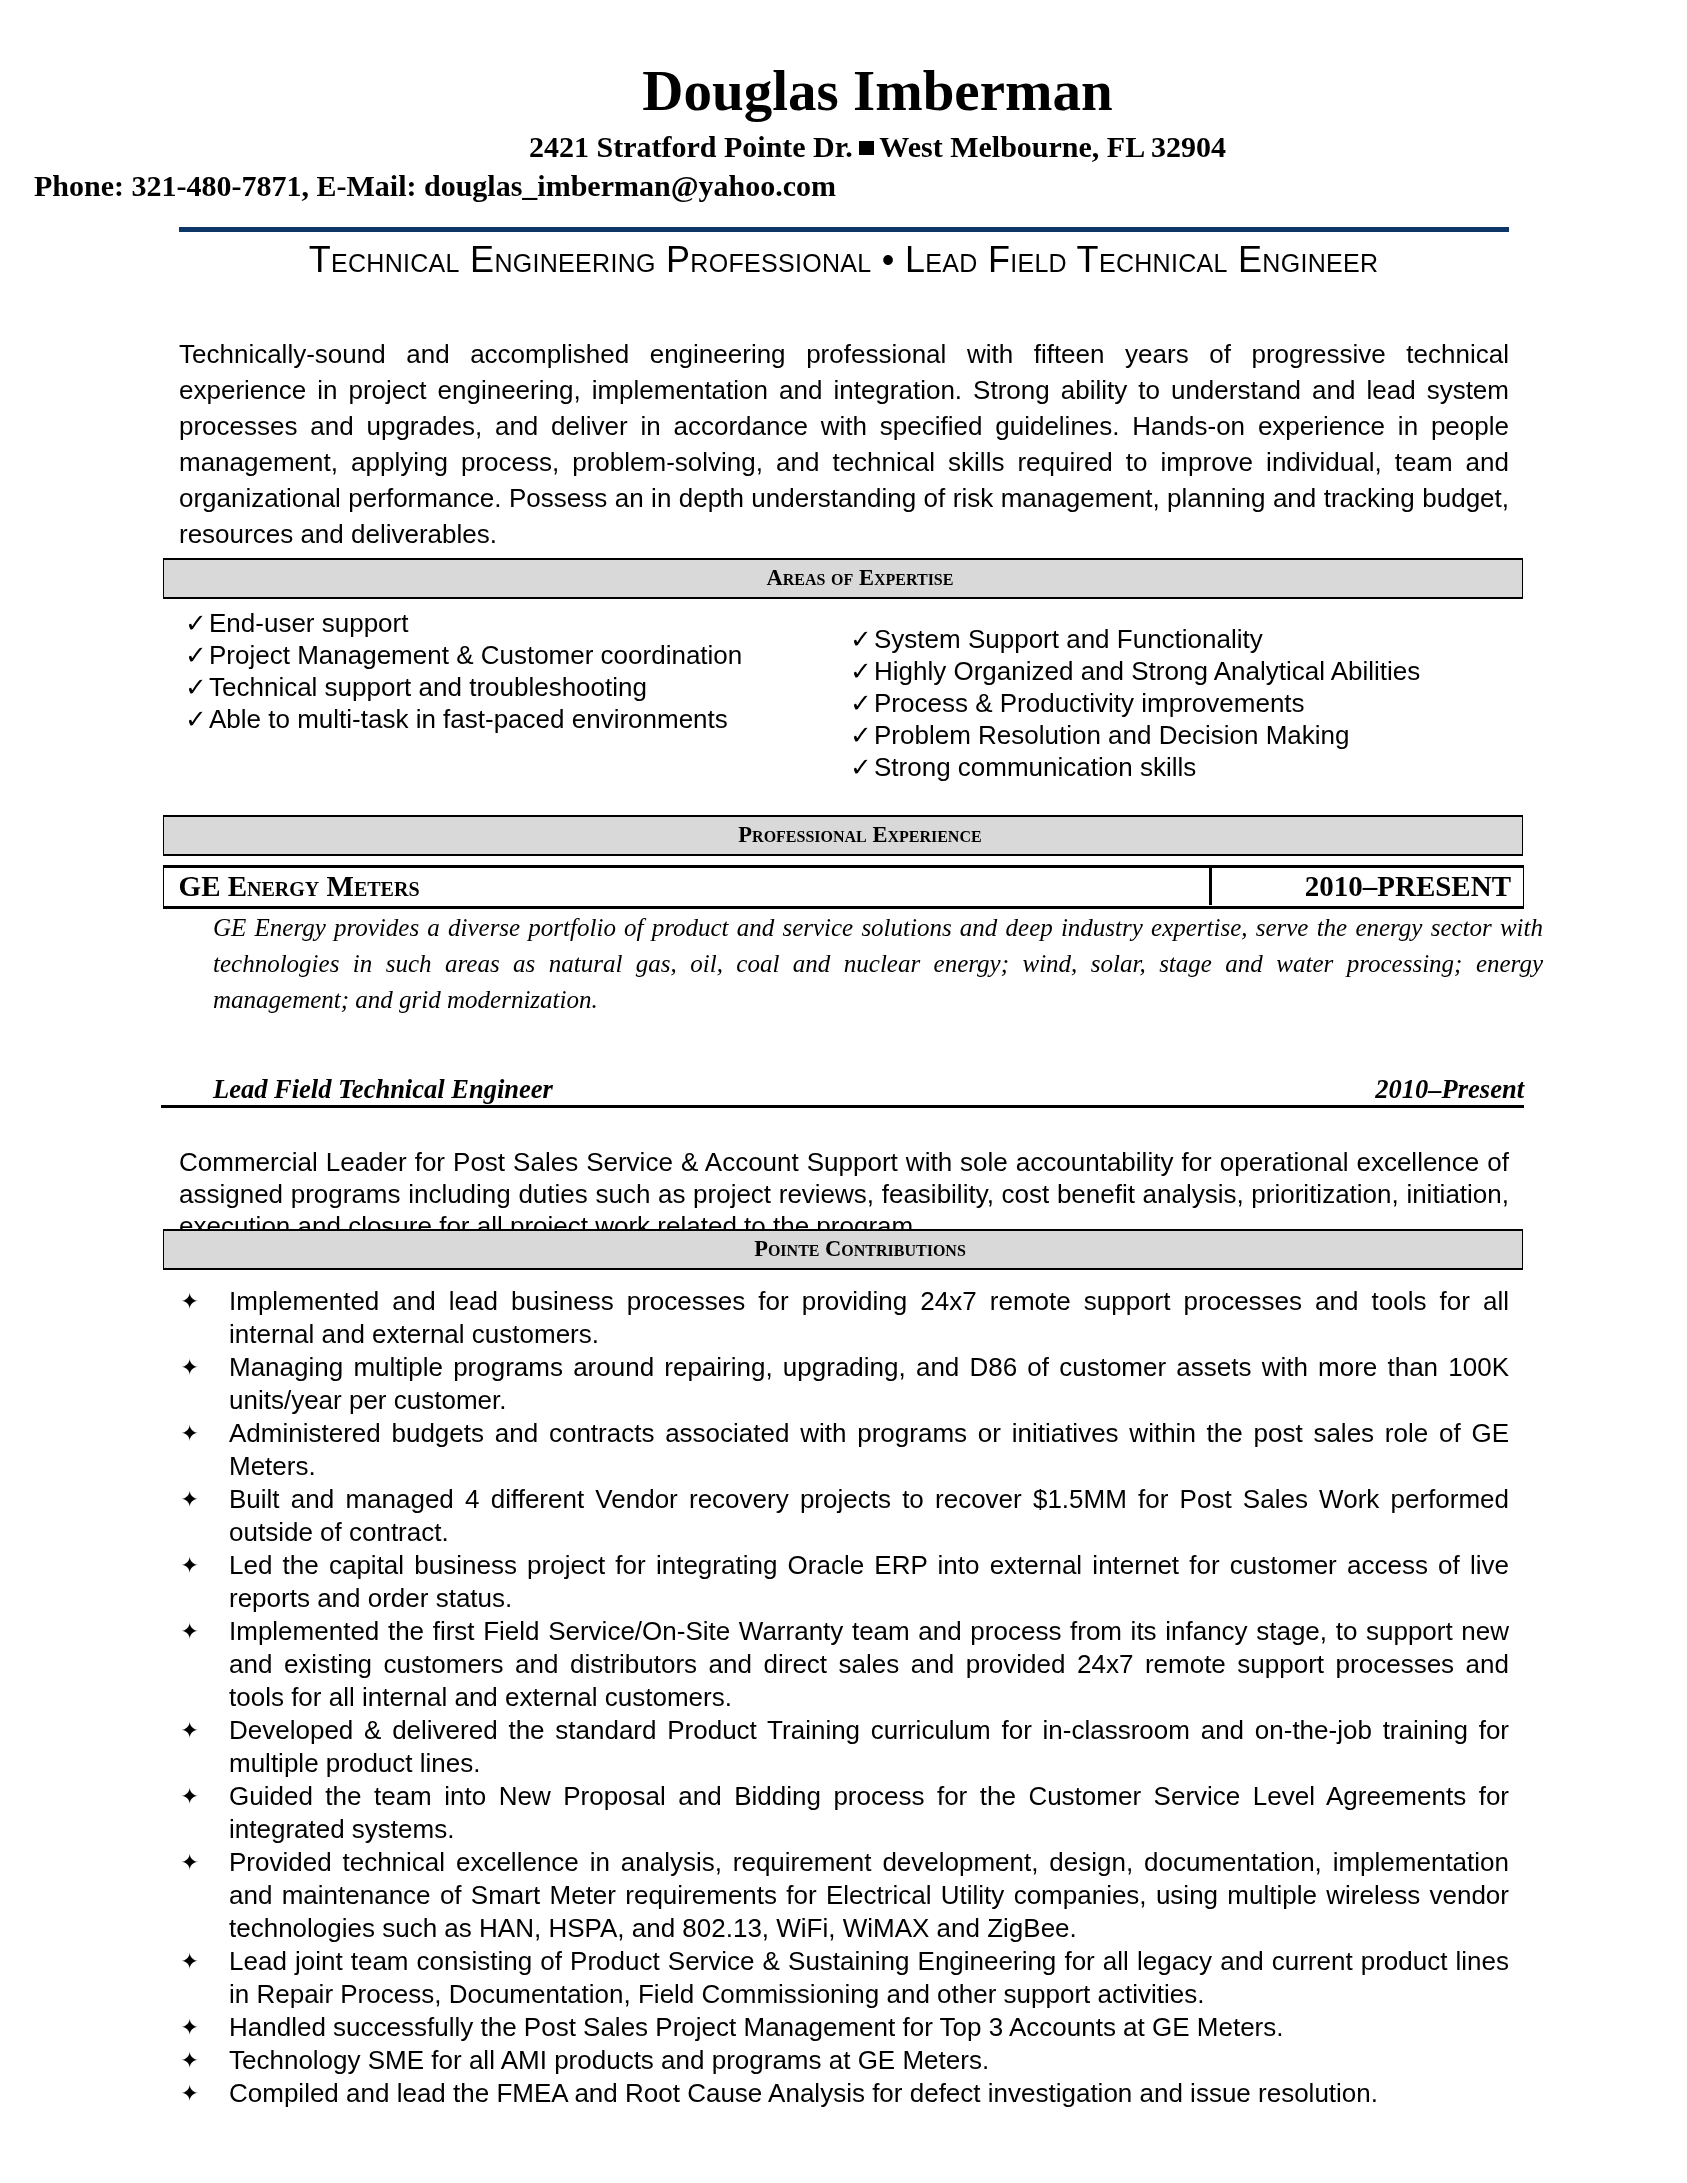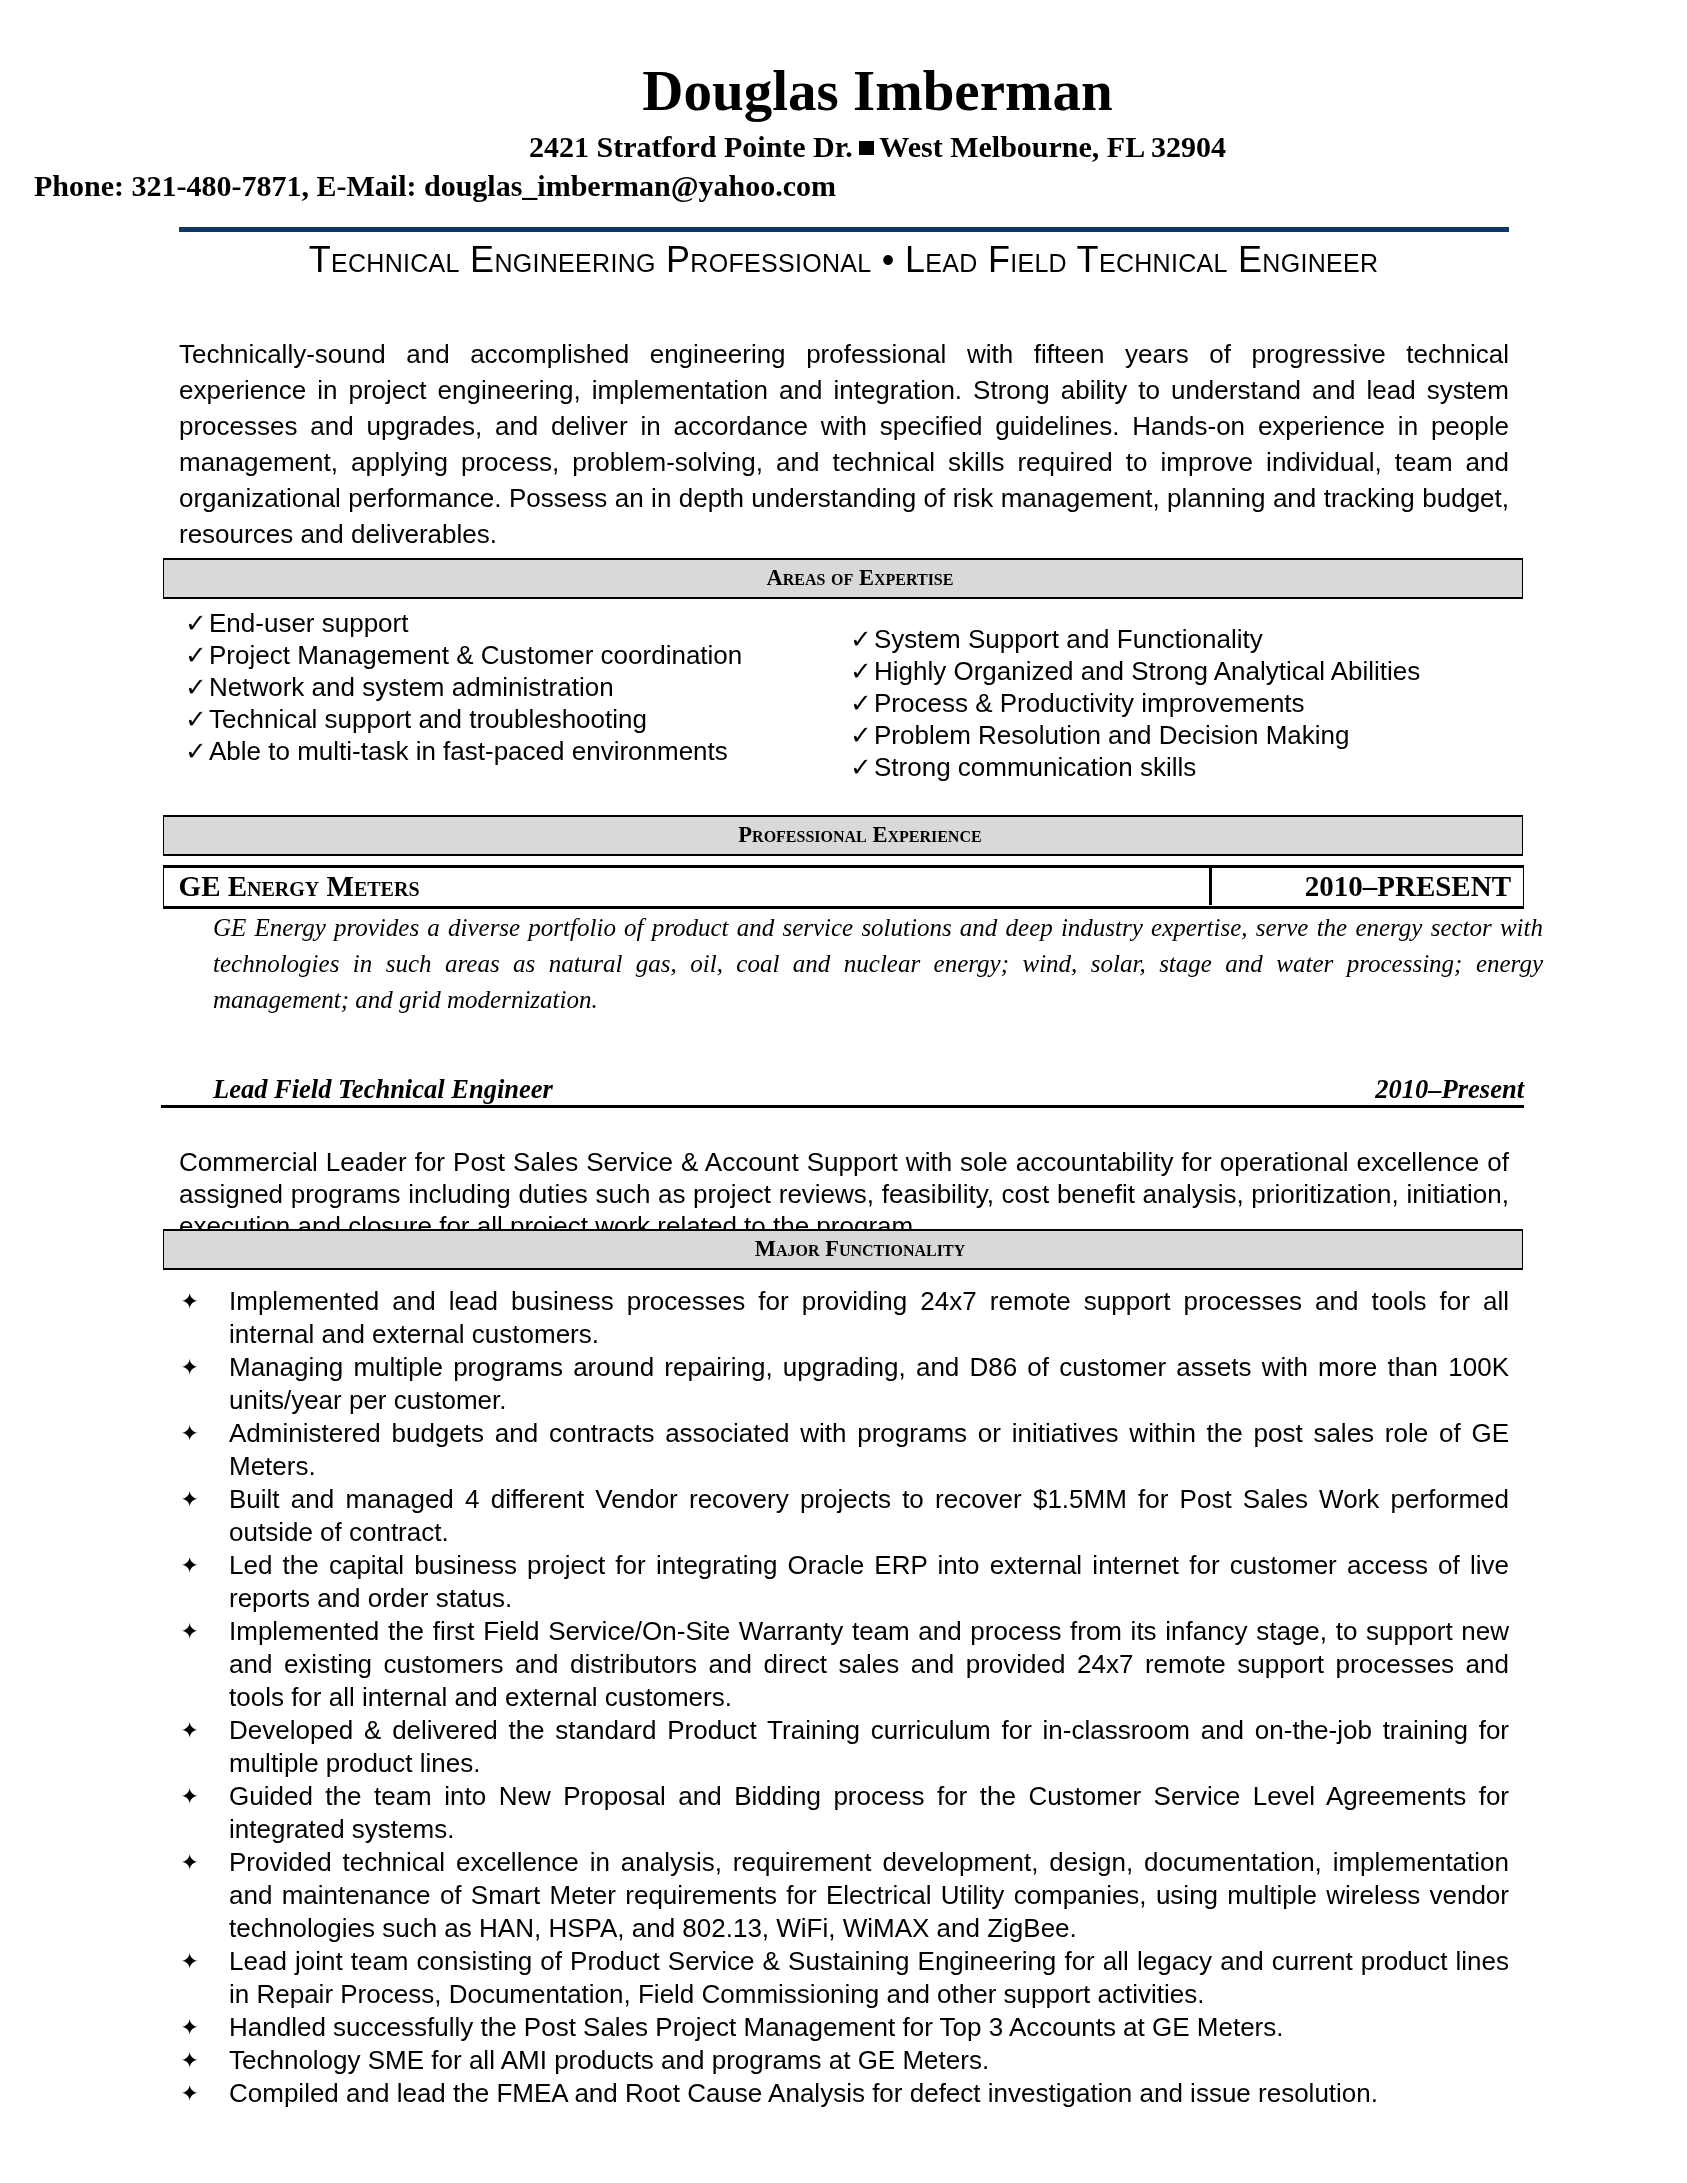--- a/index.html
+++ b/index.html
@@ -55,21 +55,20 @@
 
 <div id="headline" class="abs sans">Technical Engineering Professional • Lead Field Technical Engineer</div>
 
 <div id="summary" class="abs sans">Technically-sound and accomplished engineering professional with fifteen years of progressive technical experience in project engineering, implementation and integration. Strong ability to understand and lead system processes and upgrades, and deliver in accordance with specified guidelines. Hands-on experience in people management, applying process, problem-solving, and technical skills required to improve individual, team and organizational performance. Possess an in depth understanding of risk management, planning and tracking budget, resources and deliverables.</div>
 
 <div id="areas-box" class="abs section-box serif">Areas of Expertise</div>
 
 <div id="exp-left" class="abs exp-list sans">
   <div class="exp-item"><span class="ck">✓</span><span>End-user support</span></div>
   <div class="exp-item"><span class="ck">✓</span><span>Project Management &amp; Customer coordination</span></div>
-  <div class="exp-item"><span class="ck">✓</span><span>Network and system administration</span></div>
   <div class="exp-item"><span class="ck">✓</span><span>Technical support and troubleshooting</span></div>
   <div class="exp-item"><span class="ck">✓</span><span>Able to multi-task in fast-paced environments</span></div>
 </div>
 <div id="exp-right" class="abs exp-list sans">
   <div class="exp-item"><span class="ck">✓</span><span>System Support and Functionality</span></div>
   <div class="exp-item"><span class="ck">✓</span><span>Highly Organized and Strong Analytical Abilities</span></div>
   <div class="exp-item"><span class="ck">✓</span><span>Process &amp; Productivity improvements</span></div>
   <div class="exp-item"><span class="ck">✓</span><span>Problem Resolution and Decision Making</span></div>
   <div class="exp-item"><span class="ck">✓</span><span>Strong communication skills</span></div>
 </div>
@@ -83,21 +82,21 @@
 </div>
 
 <div id="company-desc" class="abs serif">GE Energy provides a diverse portfolio of product and service solutions and deep industry expertise, serve the energy sector with technologies in such areas as natural gas, oil, coal and nuclear energy; wind, solar, stage and water processing; energy management; and grid modernization.</div>
 
 <div id="role-title" class="abs serif">Lead Field Technical Engineer</div>
 <div id="role-dates" class="abs serif">2010–Present</div>
 <div id="role-rule" class="abs"></div>
 
 <div id="role-summary" class="abs sans">Commercial Leader for Post Sales Service &amp; Account Support with sole accountability for operational excellence of assigned programs including duties such as project reviews, feasibility, cost benefit analysis, prioritization, initiation, execution and closure for all project work related to the program.</div>
 
-<div id="major-box" class="abs section-box serif">Major Functionality</div>
+<div id="major-box" class="abs section-box serif">Pointe Contributions</div>
 
 <ul id="contrib-list" class="abs sans">
   <li><span class="star">✦</span><span>Implemented and lead business processes for providing 24x7 remote support processes and tools for all internal and external customers.</span></li>
   <li><span class="star">✦</span><span>Managing multiple programs around repairing, upgrading, and D86 of customer assets with more than 100K units/year per customer.</span></li>
   <li><span class="star">✦</span><span>Administered budgets and contracts associated with programs or initiatives within the post sales role of GE Meters.</span></li>
   <li><span class="star">✦</span><span>Built and managed 4 different Vendor recovery projects to recover $1.5MM for Post Sales Work performed outside of contract.</span></li>
   <li><span class="star">✦</span><span>Led the capital business project for integrating Oracle ERP into external internet for customer access of live reports and order status.</span></li>
   <li><span class="star">✦</span><span>Implemented the first Field Service/On-Site Warranty team and process from its infancy stage, to support new and existing customers and distributors and direct sales and provided 24x7 remote support processes and tools for all internal and external customers.</span></li>
   <li><span class="star">✦</span><span>Developed &amp; delivered the standard Product Training curriculum for in-classroom and on-the-job training for multiple product lines.</span></li>
   <li><span class="star">✦</span><span>Guided the team into New Proposal and Bidding process for the Customer Service Level Agreements for integrated systems.</span></li>

